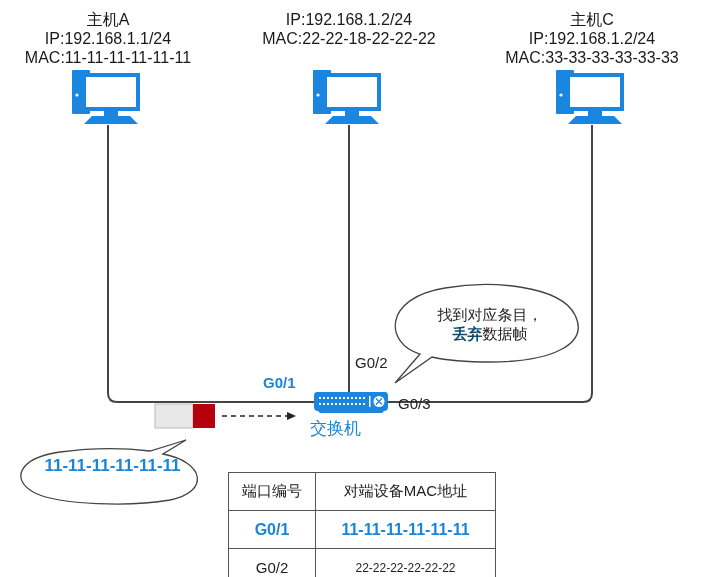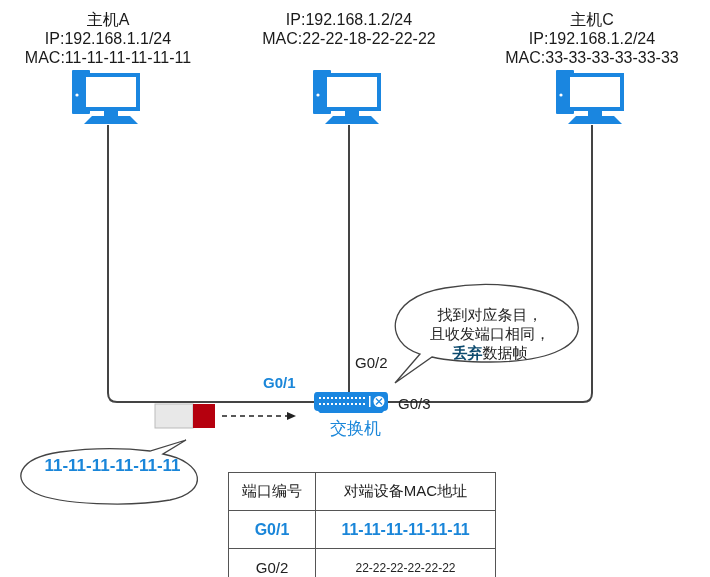--- a/index.html
+++ b/index.html
@@ -108,29 +108,28 @@
       <rect x="34" y="13" width="2" height="2"></rect>
     <rect x="38" y="13" width="2" height="2"></rect>
       <rect x="42" y="13" width="2" height="2"></rect>
       <rect x="46" y="13" width="2" height="2"></rect>
       <rect x="50" y="13" width="2" height="2"></rect>
     <rect x="56" y="6" width="1.5" height="11"></rect>
     <circle cx="66" cy="11.5" r="5.5"></circle>
   </g>
   <path d="M63 8.5 L69 14.5 M69 8.5 L63 14.5" stroke="#1a86e0" stroke-width="1.2"></path>
 </svg>
-<div class="switch-label" style="left:330px; top:417px;">交换机</div>
+<div class="switch-label" style="left:310px; top:417px;">交换机</div>
 
 <div class="port blue" style="left:263px; top:374px;">G0/1</div>
 <div class="port" style="left:355px; top:354px;">G0/2</div>
 <div class="port" style="left:398px; top:395px;">G0/3</div>
 
 <div class="bubble-text" style="left:400px; top:305px; width:180px;">
   <div>找到对应条目，</div>
-  <div>且收发端口相同，</div>
   <div><span class="blue">丢弃</span><span>数据帧</span></div>
 </div>
 
 <div class="mac-bubble-text" style="left:20px; top:456px; width:185px;">
   <div class="mac">11-11-11-11-11-11</div>
 </div>
 
 <table class="mac-table">
   <tbody>
       <tr>

